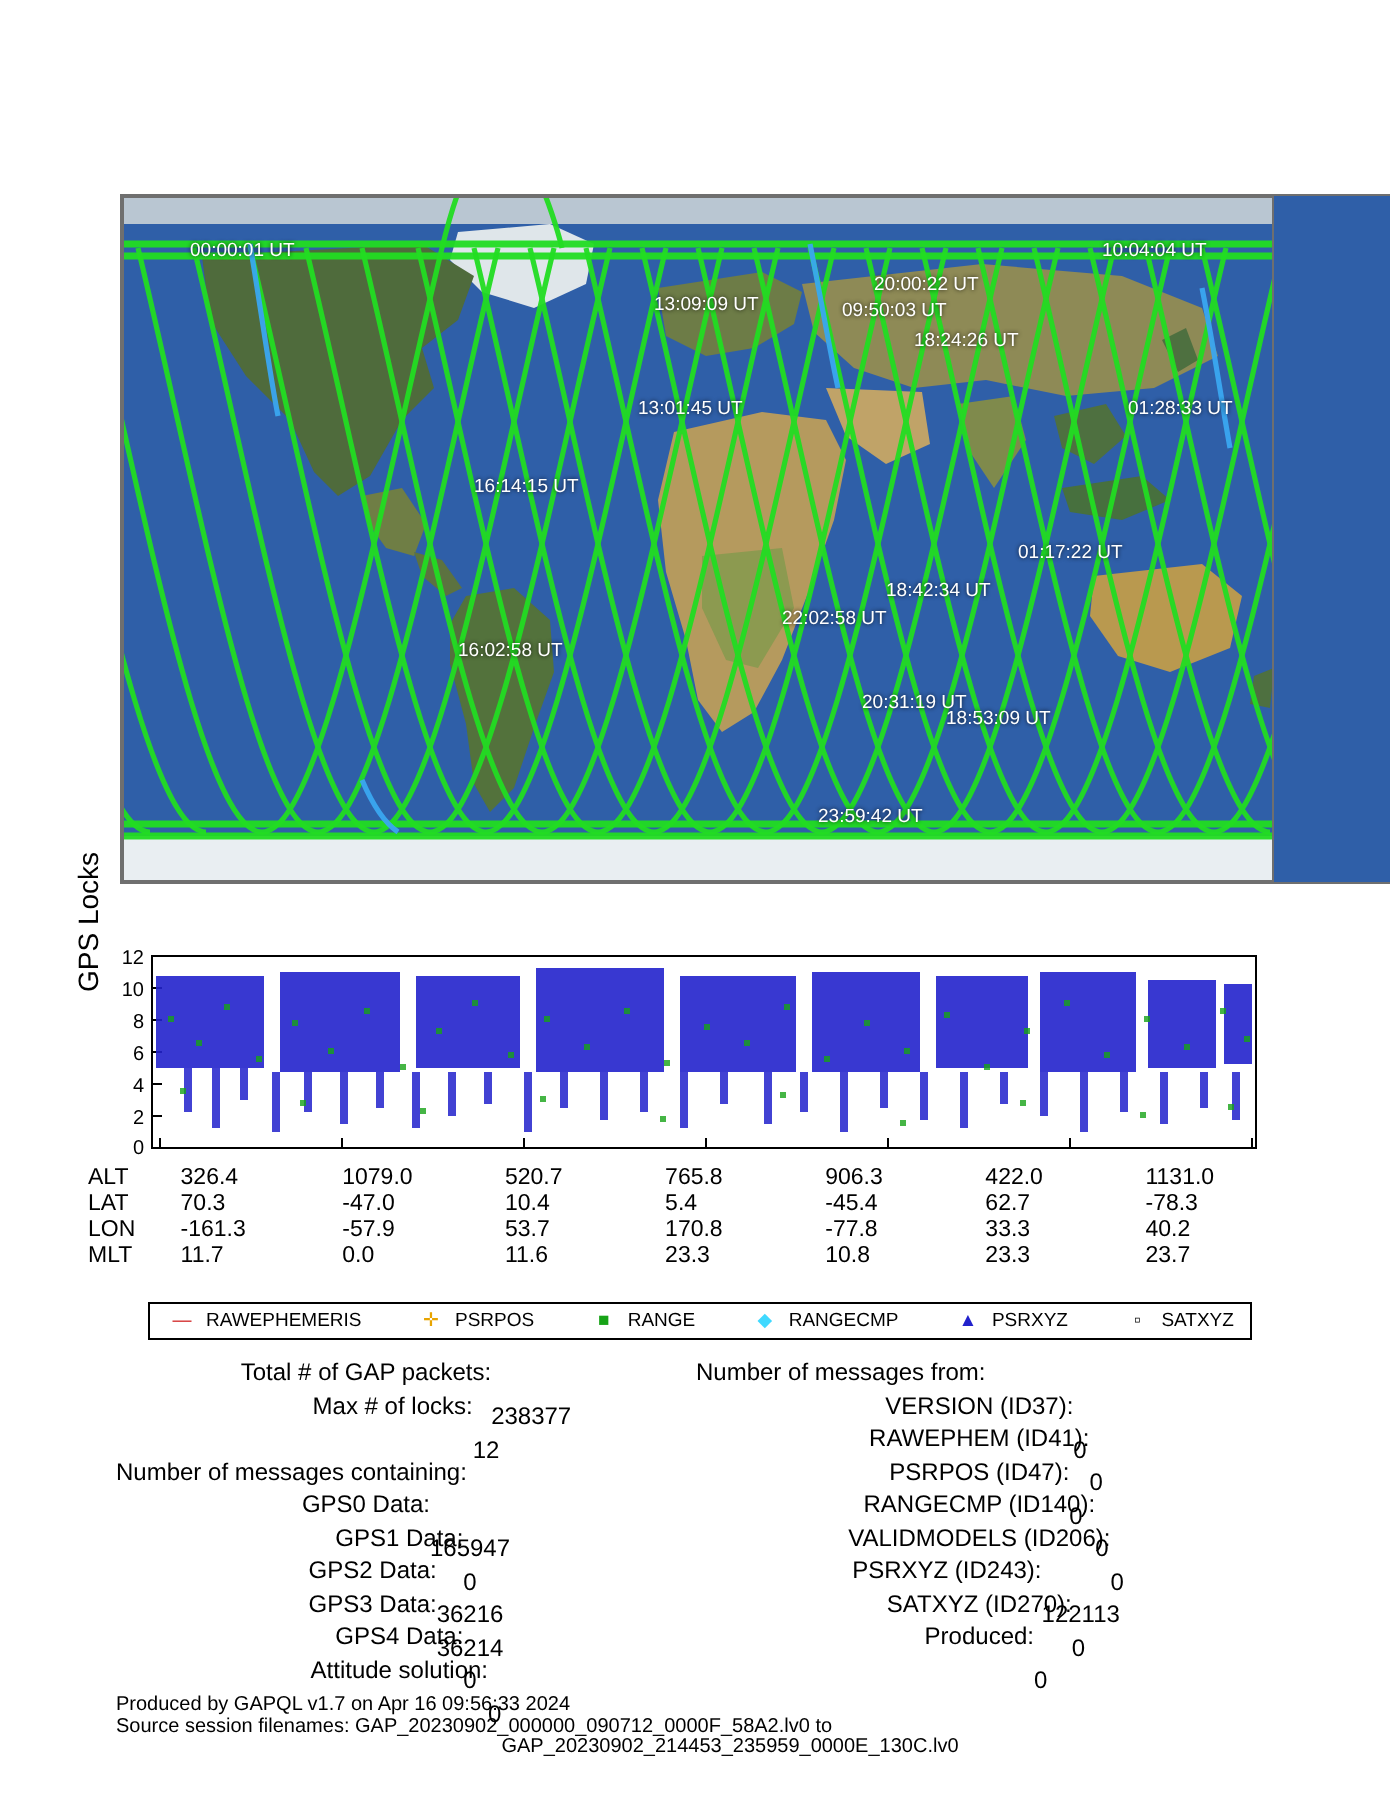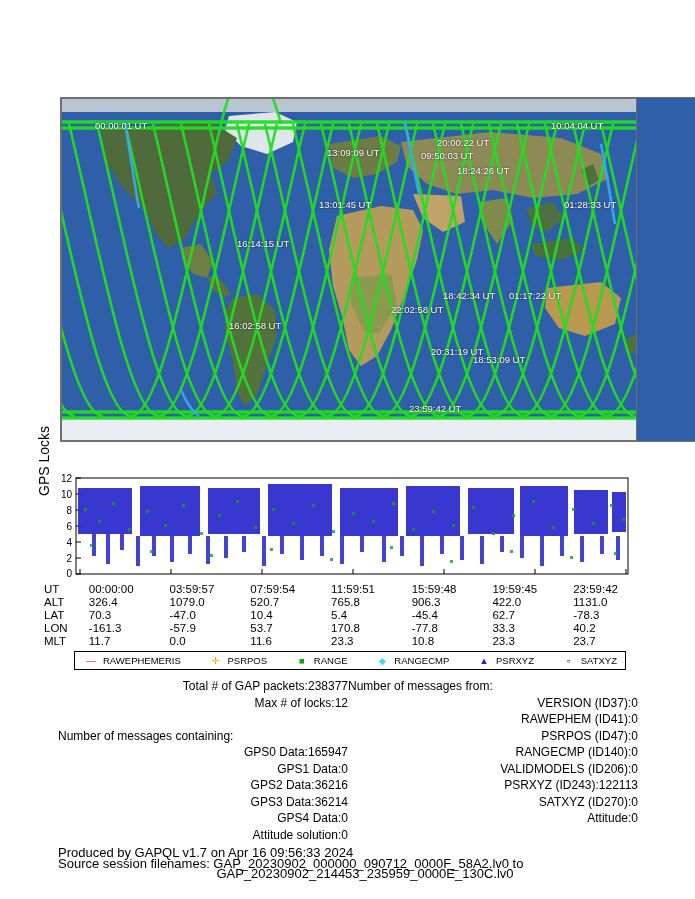--- a/index.html
+++ b/index.html
@@ -234,35 +234,35 @@
     left: 0; top: 0;
     width: 290px;
   }
   .stats .col-right {
     position: absolute;
     left: 290px; top: 0;
     width: 290px;
   }
   .stats .row {
     display: flex;
-    justify-content: flex-end;
+    justify-content: center;
     height: 16.5px;
     line-height: 16.5px;
   }
   .stats .row .k { white-space: nowrap; }
-  .stats .row .v { white-space: nowrap; text-align: right; }
+  .stats .row .v { white-space: nowrap; text-align: right; margin-top: 22px; }
   .stats .blank { height: 16.5px; }
   .stats .hdr { height: 16.5px; line-height: 16.5px; }
 
   
   .footer {
     position: absolute;
     left: 58px; top: 848px;
     width: 600px;
-    font-size: 13px;
+    font-size: 10px;
     line-height: 10.5px;
     color: #000000;
   }
   .footer .indent { padding-left: 14px; text-align: center; }
 </style>
 </head>
 <body>
 
 <div class="page">
 
@@ -355,21 +355,21 @@
 
     <div class="map-label" style="left:34px; top:22px;">00:00:01 UT</div>
     <div class="map-label" style="left:490px; top:22px;">10:04:04 UT</div>
     <div class="map-label" style="left:334px; top:39px;margin-left:42px;">20:00:22 UT</div>
     <div class="map-label" style="left:266px; top:49px;">13:09:09 UT</div>
     <div class="map-label" style="left:360px; top:52px;">09:50:03 UT</div>
     <div class="map-label" style="left:396px; top:67px;">18:24:26 UT</div>
     <div class="map-label" style="left:258px; top:101px;">13:01:45 UT</div>
     <div class="map-label" style="left:456px; top:101px;margin-left:47px;">01:28:33 UT</div>
     <div class="map-label" style="left:176px; top:140px;">16:14:15 UT</div>
-    <div class="map-label" style="left:448px; top:192px;">01:17:22 UT</div>
+    <div class="map-label" style="left:448px; top:173px;">01:17:22 UT</div>
     <div class="map-label" style="left:382px; top:192px;text-align:center;">18:42:34 UT</div>
     <div class="map-label" style="left:330px; top:206px;">22:02:58 UT</div>
     <div class="map-label" style="left:168px; top:222px;">16:02:58 UT</div>
     <div class="map-label" style="left:370px; top:248px;">20:31:19 UT</div>
     <div class="map-label" style="left:412px; top:256px;">18:53:09 UT</div>
     <div class="map-label" style="left:348px; top:305px;">23:59:42 UT</div>
   </div>
 
 
   <div class="ylabel">GPS Locks</div>
@@ -496,30 +496,20 @@
         <line x1="444" y1="100" x2="444" y2="95"></line>
         <line x1="535" y1="100" x2="535" y2="95"></line>
         <line x1="626" y1="100" x2="626" y2="95"></line>
       </g>
     </svg>
   </div>
 
   <div class="data-table">
     <table>
       <tbody>
-          <tr>
-        <td class="rowlabel">UT</td>
-        <td class="val">00:00:00</td>
-        <td class="val">03:59:57</td>
-        <td class="val">07:59:54</td>
-        <td class="val">11:59:51</td>
-        <td class="val">15:59:48</td>
-        <td class="val">19:59:45</td>
-        <td class="val">23:59:42</td>
-      </tr>
       <tr>
         <td class="rowlabel">ALT</td>
         <td class="val">326.4</td>
         <td class="val">1079.0</td>
         <td class="val">520.7</td>
         <td class="val">765.8</td>
         <td class="val">906.3</td>
         <td class="val">422.0</td>
         <td class="val">1131.0</td>
       </tr>
@@ -647,21 +637,21 @@
       </div>
       <div class="row">
         <span class="k">PSRXYZ (ID243):</span>
         <span class="v">122113</span>
       </div>
       <div class="row">
         <span class="k">SATXYZ (ID270):</span>
         <span class="v">0</span>
       </div>
       <div class="row">
-        <span class="k">Attitude:</span>
+        <span class="k">Produced:</span>
         <span class="v">0</span>
       </div>
     </div>
   </div>
 
   <div class="footer">
     <div>Produced by GAPQL v1.7 on Apr 16 09:56:33 2024</div>
     <div>Source session filenames: GAP_20230902_000000_090712_0000F_58A2.lv0 to</div>
     <div class="indent">GAP_20230902_214453_235959_0000E_130C.lv0</div>
   </div>

